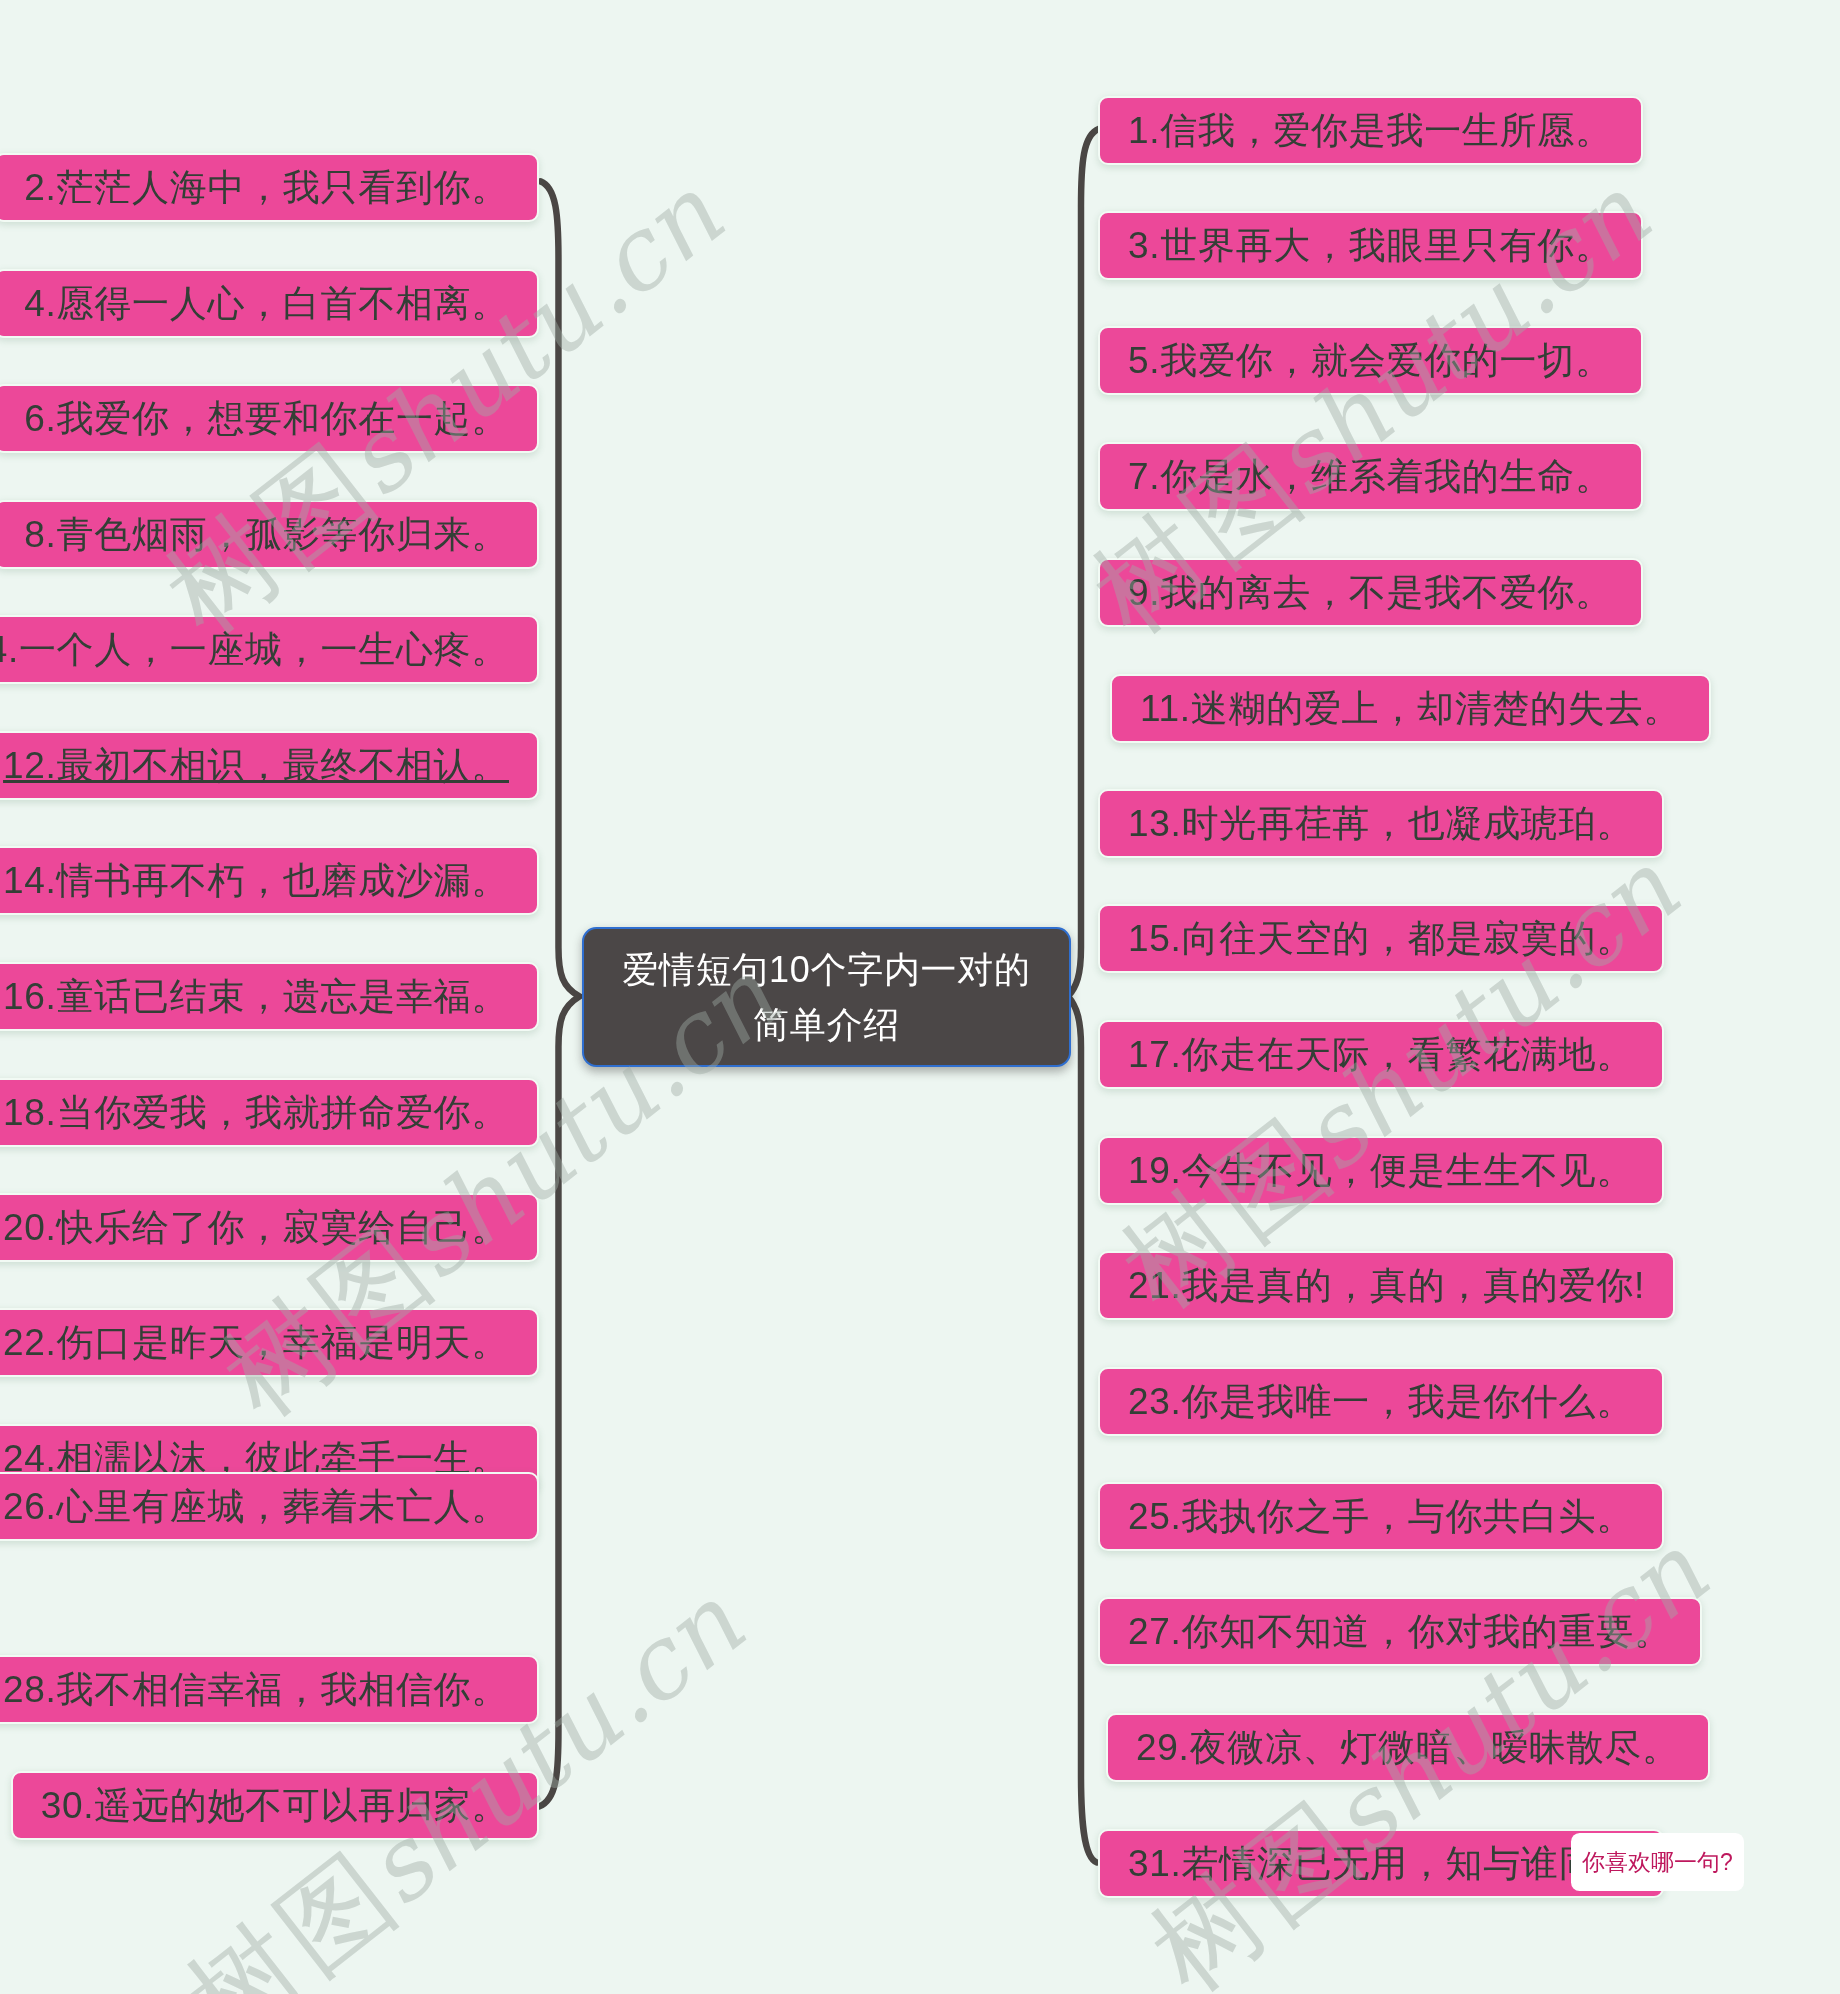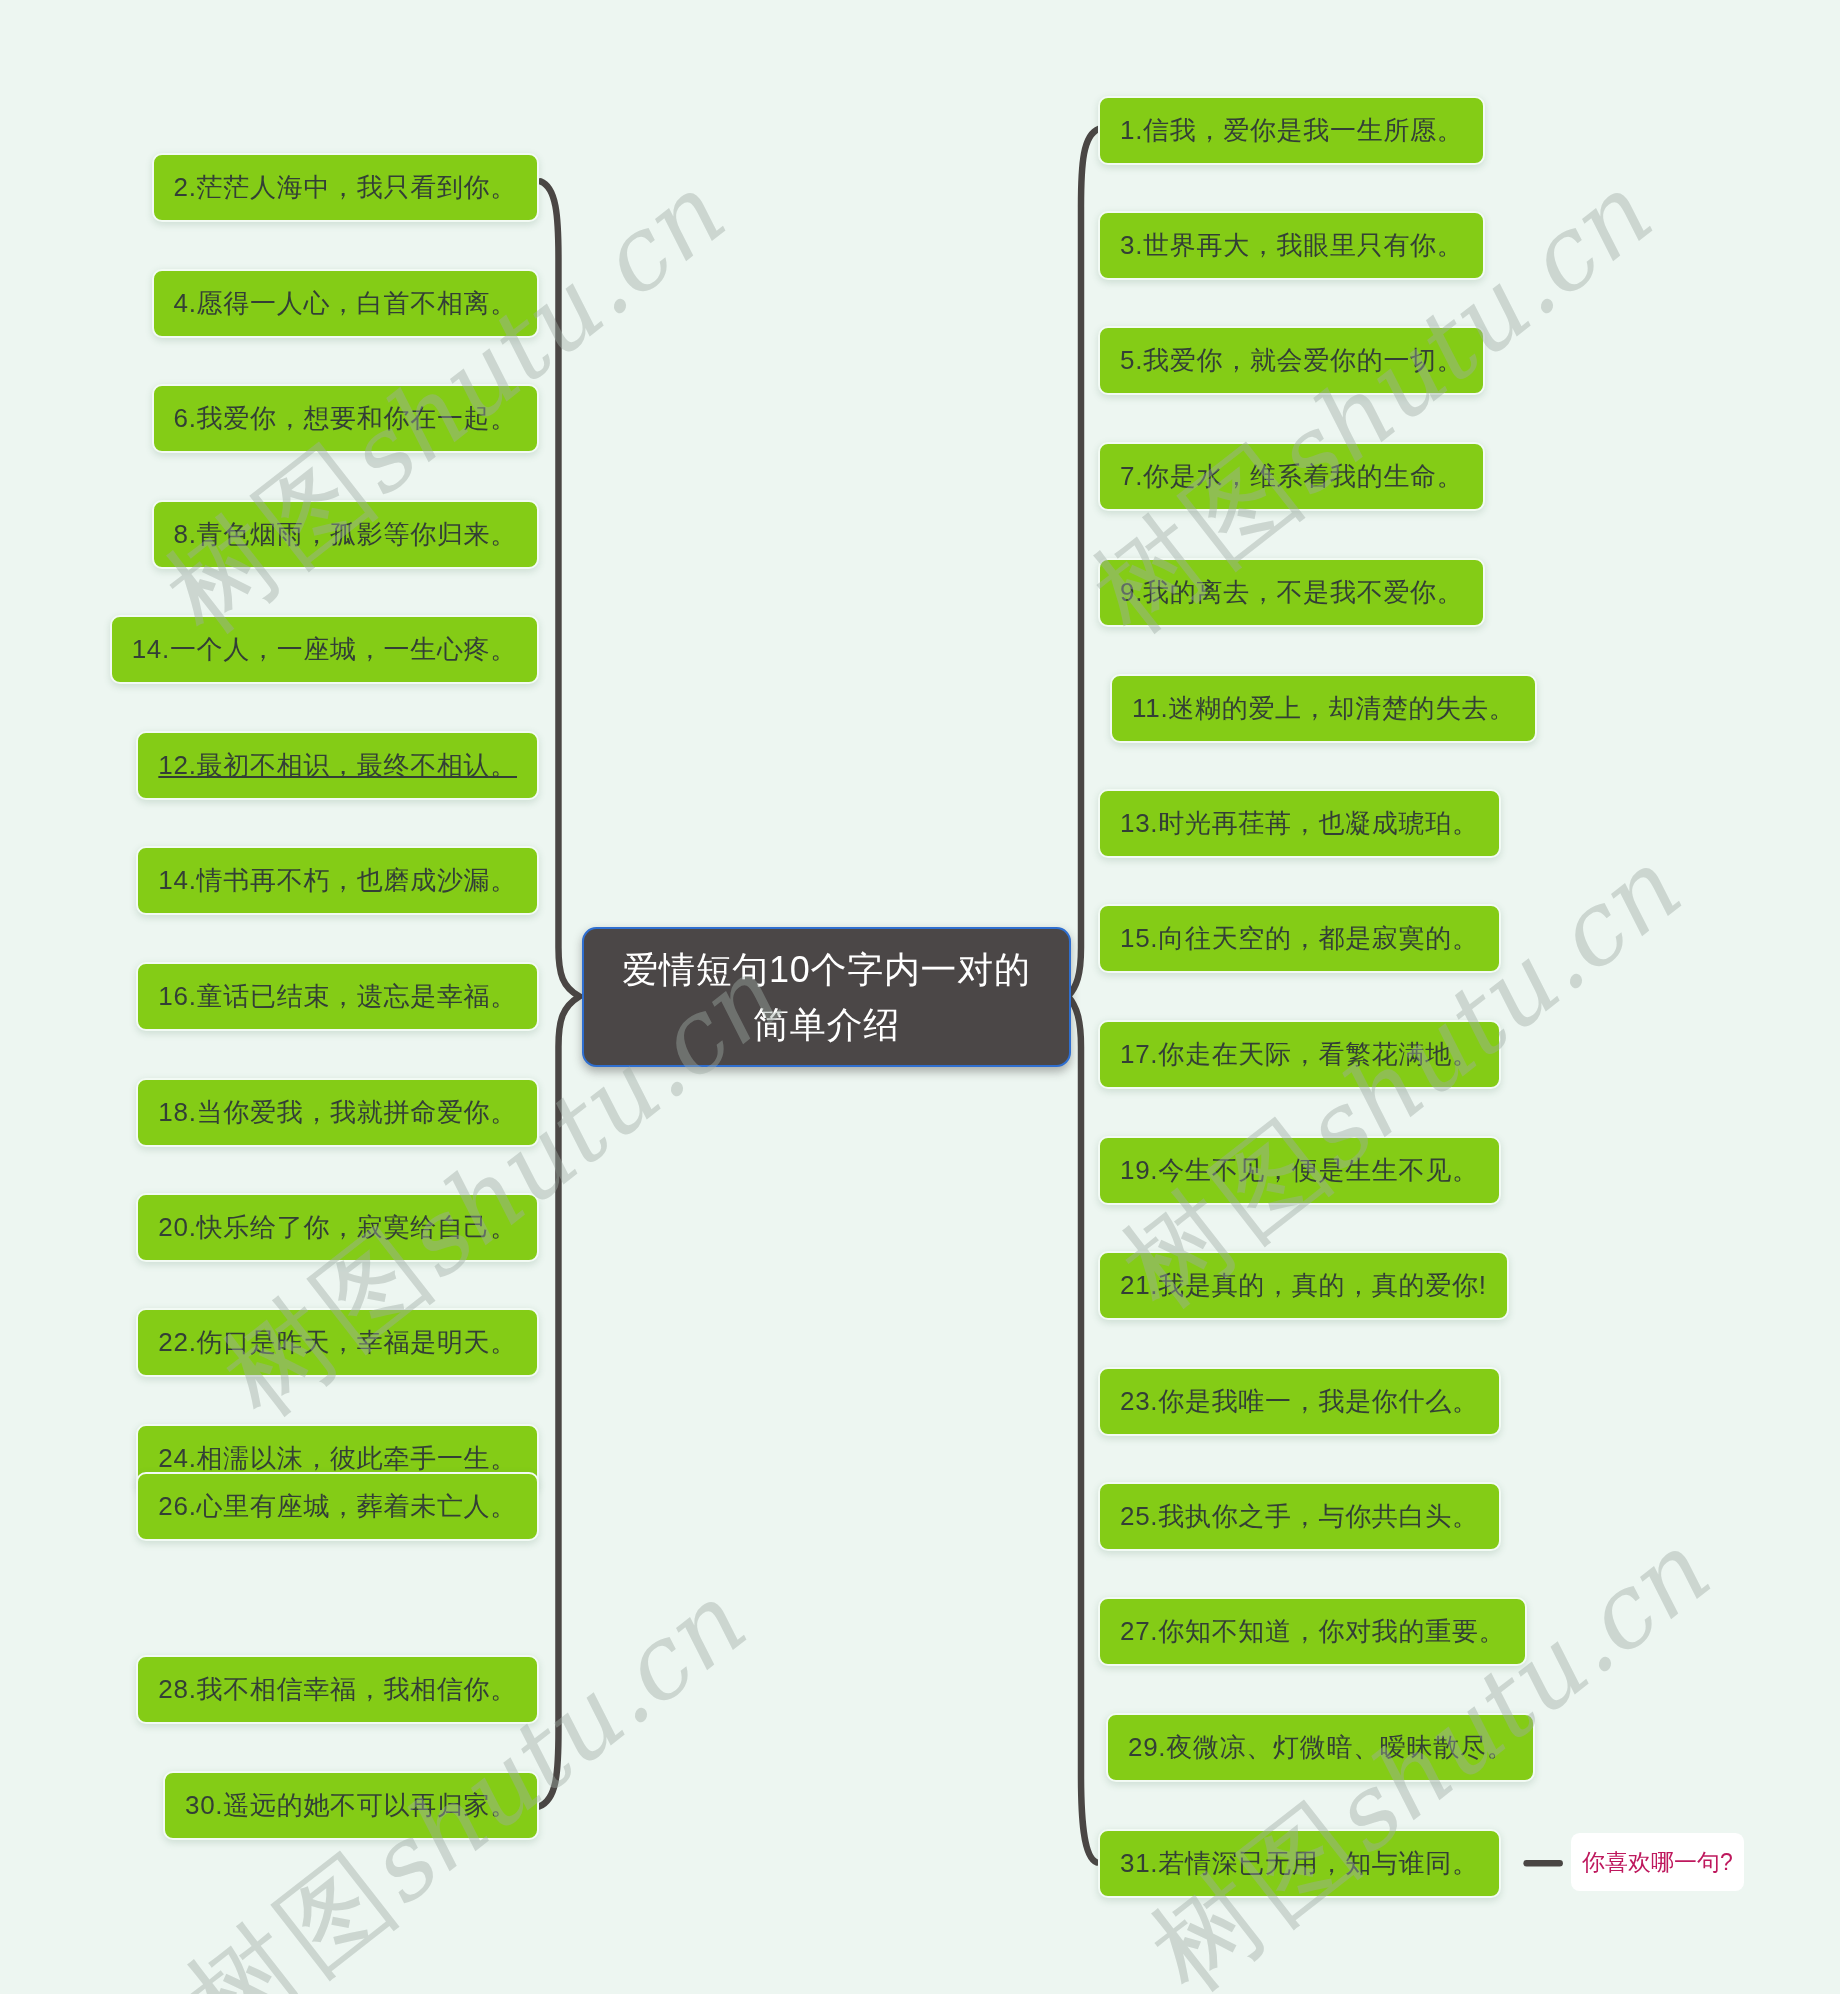--- a/index.html
+++ b/index.html
@@ -16,28 +16,28 @@
   #brace-svg{position:absolute;left:0;top:0;z-index:1;}
   .brace{fill:none;stroke:#4A4644;stroke-width:9;stroke-linecap:round;}
 
   
   .quote-box{
     position:absolute;
     z-index:2;
     height:69px;
     line-height:65px;
     box-sizing:border-box;
-    background:#84cc16;
+    background:#ec4899;
     border:2.2px solid #F2FAF4;
     border-radius:10px;
     box-shadow:0 2.9px 7.2px rgba(70,120,90,.18);
     color:#333F36;
-    font-size:26px;
+    font-size:37px;
     letter-spacing:0.7px;
-    padding:0 20px;
+    padding:0 28px;
     white-space:nowrap;
   }
   .quote-box.left-side{right:1301px;}
   .quote-box.right-side{left:1098px;}
 
   
   #center-node{
     position:absolute;
     z-index:3;
     left:582px;top:927px;

